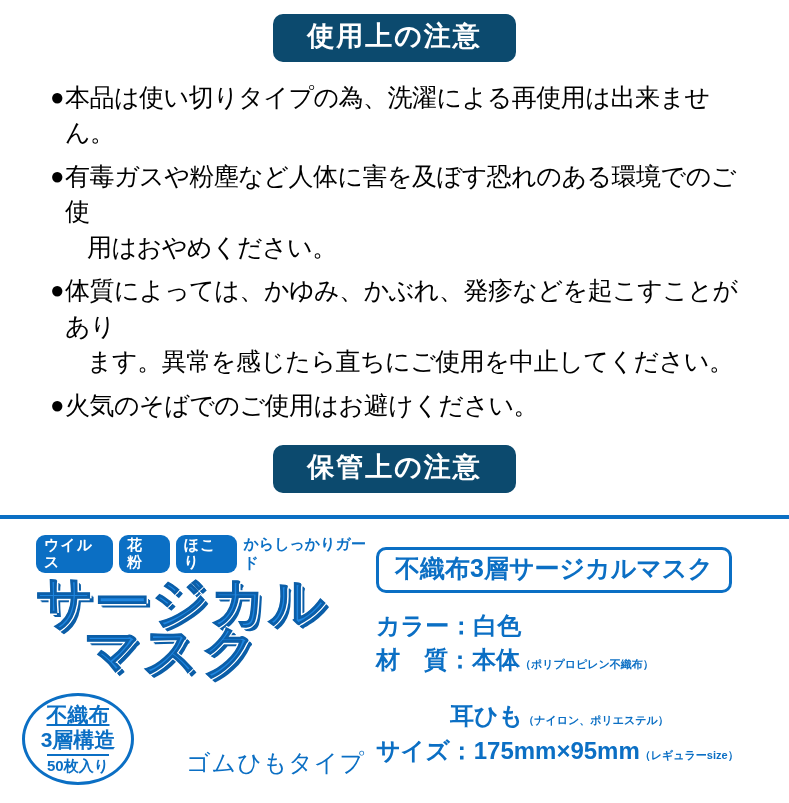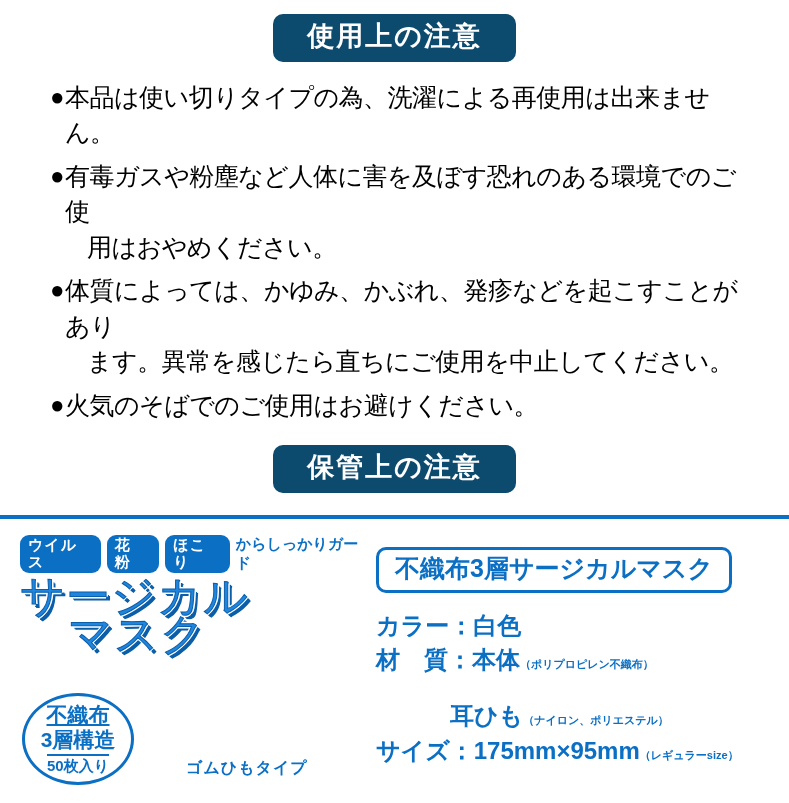--- a/index.html
+++ b/index.html
@@ -79,21 +79,21 @@
     height: 100%;
     box-sizing: border-box;
     padding-top: 10px;
   }
 
   
   .logo-block {
     position: relative;
     width: 372px;
     flex: 0 0 372px;
-    padding-left: 18px;
+    padding-left: 34px;
     box-sizing: border-box;
   }
   .tag-row {
     display: flex;
     align-items: center;
     gap: 6px;
     margin: 6px 0 2px 2px;
   }
   .tag {
     background: #0b6fc4;
@@ -105,22 +105,22 @@
     line-height: 1.1;
     letter-spacing: 1px;
   }
   .tag-tail {
     color: #0b6fc4;
     font-size: 15px;
     font-weight: bold;
     letter-spacing: 0px;
   }
   .logo-main {
-    font-size: 44px;
-    font-weight: normal;
+    font-size: 56px;
+    font-weight: bold;
     color: #1f86e0;
     line-height: 0.95;
     letter-spacing: 1px;
     text-shadow:
        2px 0 0 #ffffff, -2px 0 0 #ffffff, 0 2px 0 #ffffff, 0 -2px 0 #ffffff,
        3px 3px 0 #0b5ea8, 4px 4px 0 #0b5ea8;
     -webkit-text-stroke: 1px #0b5ea8;
     margin: 2px 0 0 2px;
   }
   .logo-main .line2 {
@@ -151,22 +151,22 @@
   .badge .b3 {
     font-size: 15px;
     border-top: 2px solid #0b6fc4;
     margin-top: 2px;
     padding-top: 1px;
   }
   .subtype {
     position: absolute;
     left: 186px;
     bottom: 24px;
-    font-size: 16px;
-    font-weight: bold;
+    font-size: 24px;
+    font-weight: normal;
     color: #0b6fc4;
     letter-spacing: 1px;
   }
 
   
   .spec-block {
     flex: 1 1 auto;
     padding: 18px 16px 0 4px;
     box-sizing: border-box;
   }

